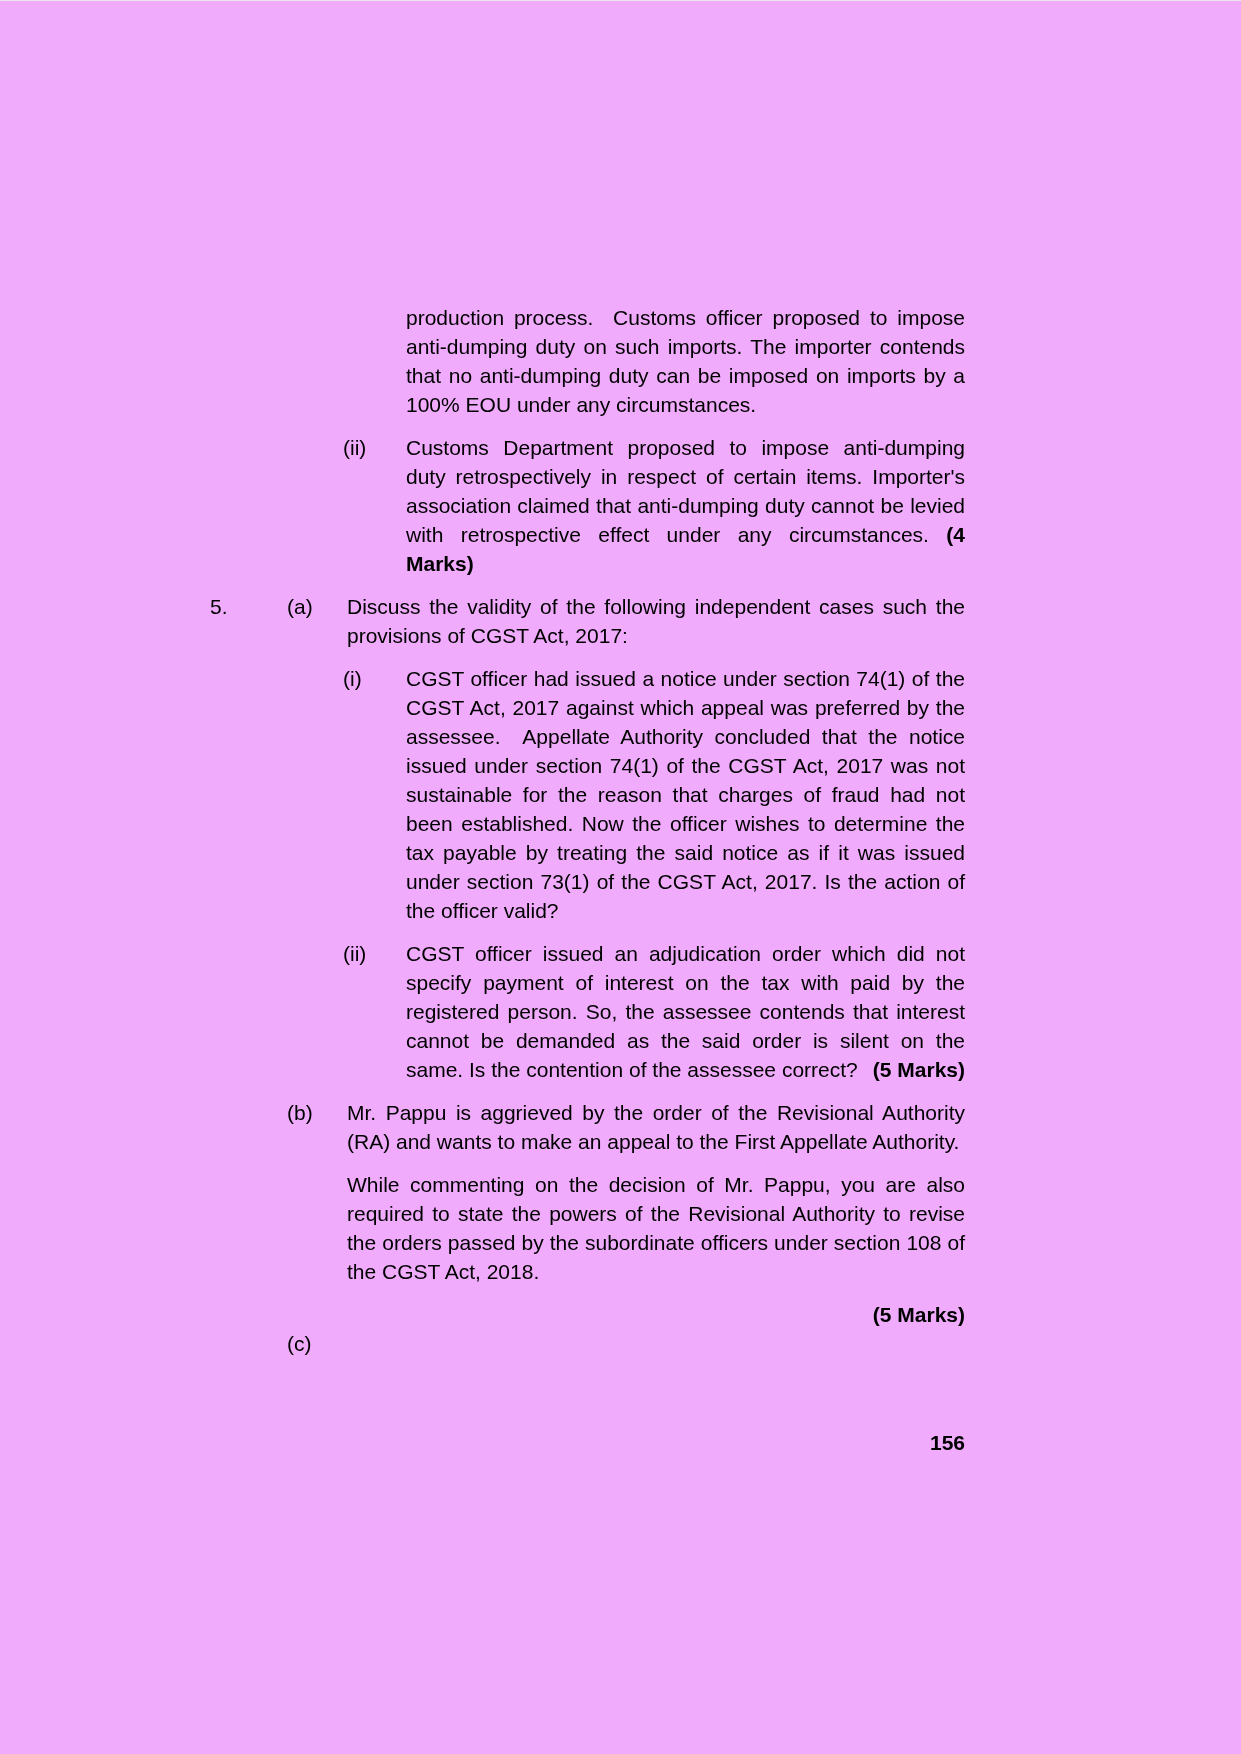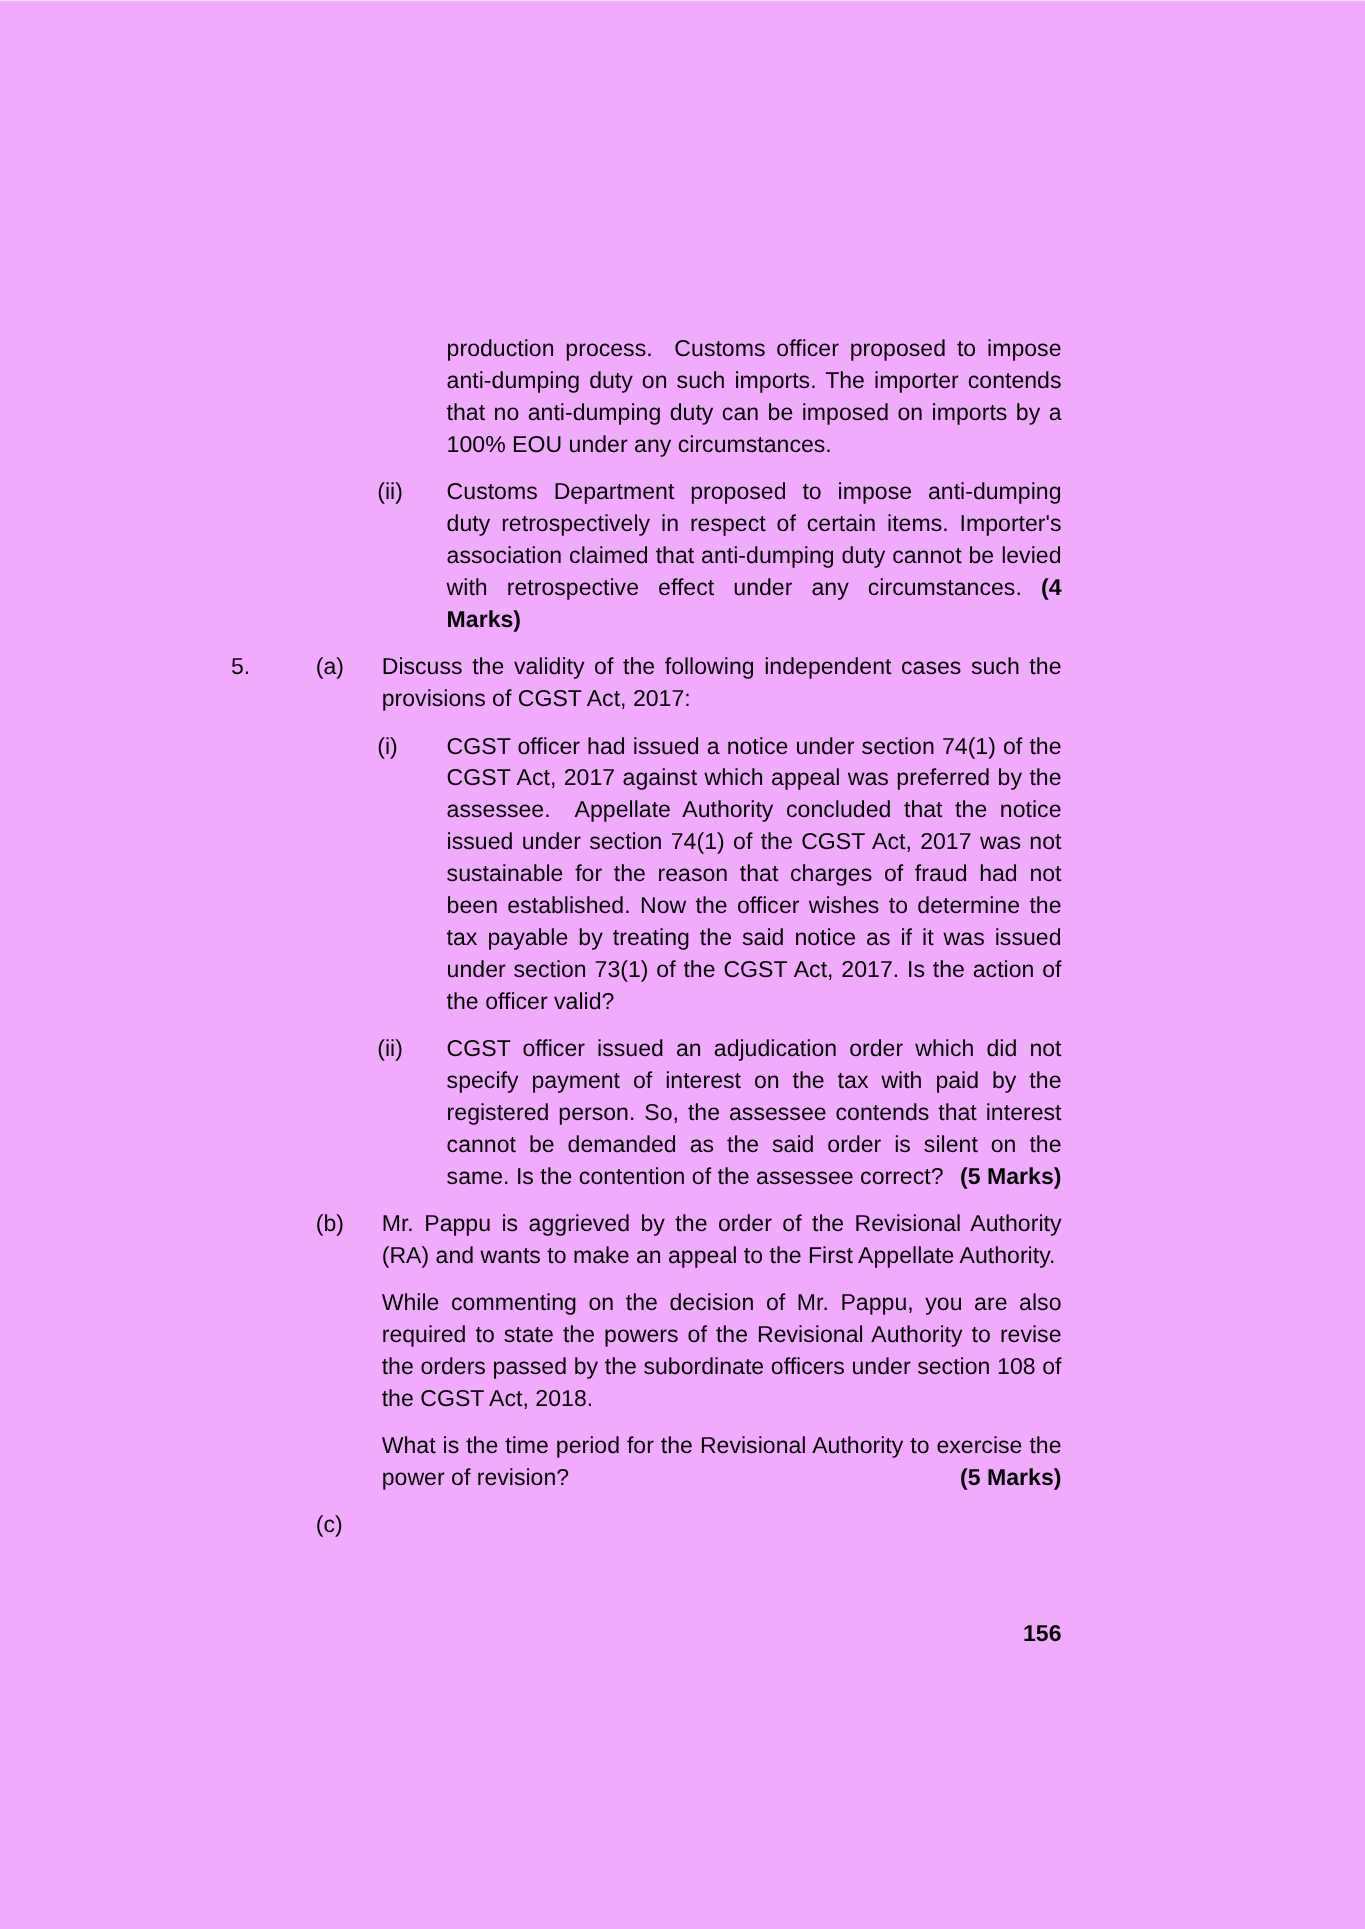--- a/index.html
+++ b/index.html
@@ -80,21 +80,21 @@
     <div class="roman-item">
       <span class="rmark">(ii)</span>
       <p class="rbody just"><span>CGST officer issued an adjudication order which did not specify payment of interest on the tax with paid by the registered person. So, the assessee contends that interest cannot be demanded as the said order is silent on the same. Is the contention of the assessee correct?</span><span class="marks-right">(5 Marks)</span></p>
     </div>
 
     <div class="letter-item">
       <span class="lmark">(b)</span>
       <div class="lbody">
         <p class="just">Mr. Pappu is aggrieved by the order of the Revisional Authority (RA) and wants to make an appeal to the First Appellate Authority.</p>
         <p class="just">While commenting on the decision of Mr. Pappu, you are also required to state the powers of the Revisional Authority to revise the orders passed by the subordinate officers under section 108 of the CGST Act, 2018.</p>
-        <p class="just"><span>What is the time period for the Revisional Authority to exercise the power of revision?</span><span class="marks-right">(5 Marks)</span></p>
+        <p class="just"><span class="marks-right">(5 Marks)</span></p>
       </div>
     </div>
 
     <div class="letter-item">
       <span class="lmark">(c)</span>
     </div>
 
     <div class="page-number">156</div>
 
   </main>

